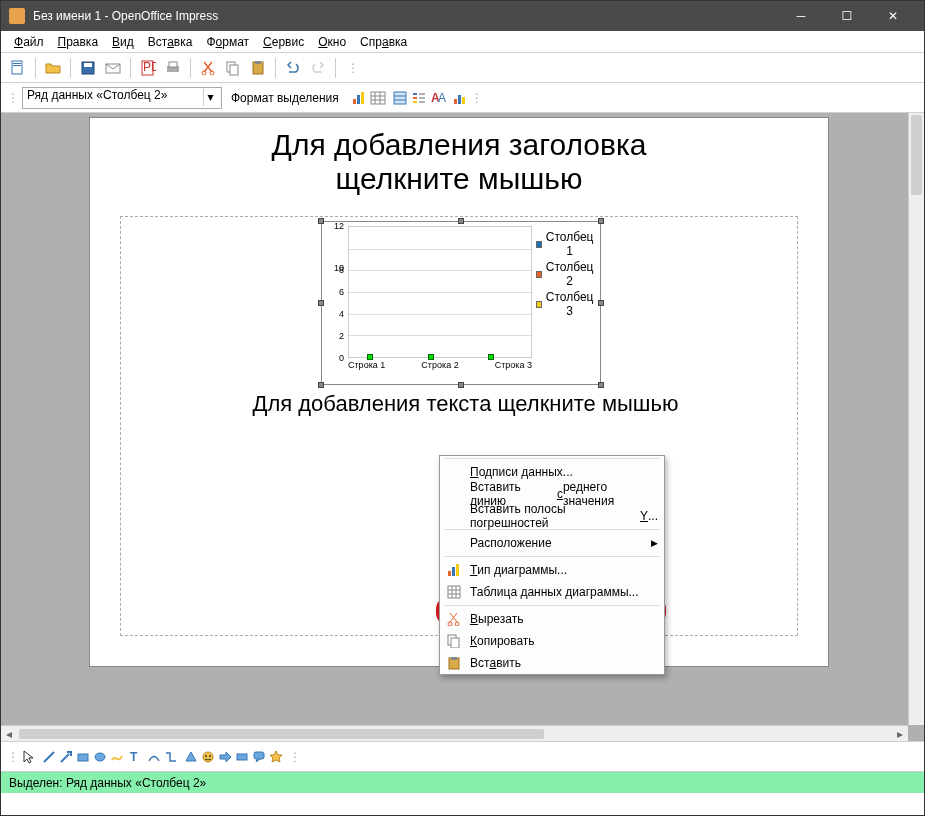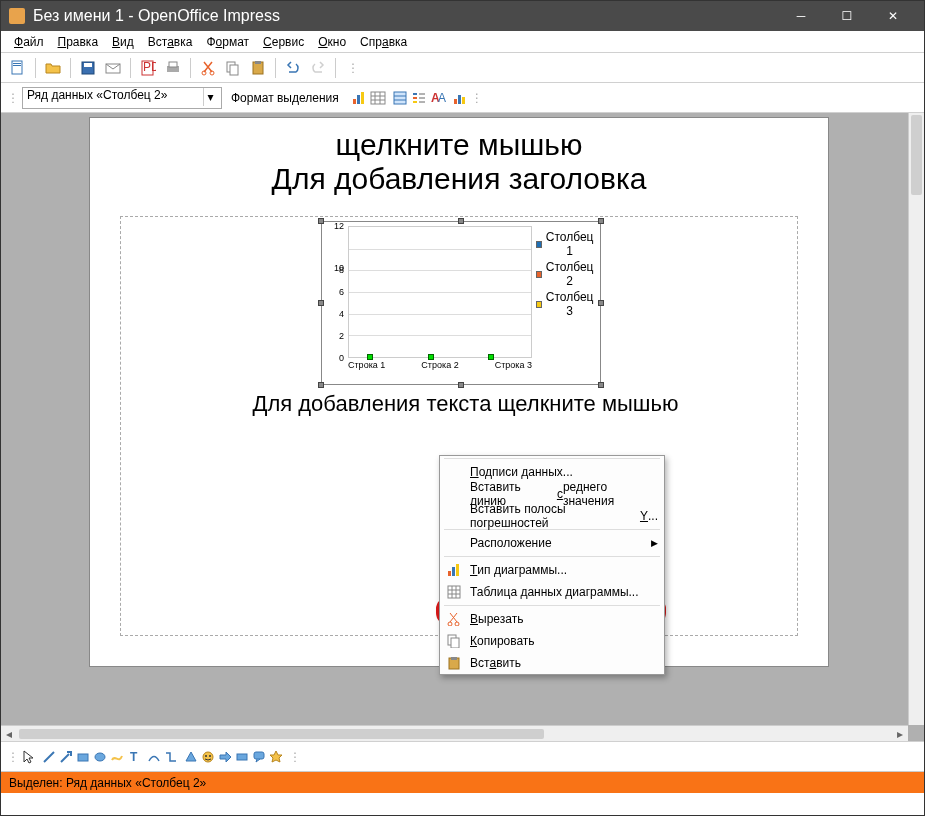--- a/index.html
+++ b/index.html
@@ -1,19 +1,19 @@
 <!DOCTYPE html>
 <html><head>
 <meta charset="utf-8">
 <style>
 *{box-sizing:border-box;margin:0;padding:0;font-family:"Segoe UI",Tahoma,sans-serif;font-size:12px}
 body{background:#fff;width:925px;height:816px;overflow:hidden;border:1px solid #333}
 .titlebar{height:30px;background:#4a4a4a;color:#fff;display:flex;align-items:center;padding:0 8px}
 .titlebar .app-icon{width:16px;height:16px;background:#e8a34c;border-radius:2px;margin-right:8px}
-.titlebar .title{flex:1;font-size:16px}
+.titlebar .title{flex:1;font-size:12px}
 .titlebar .wbtn{width:46px;height:30px;display:flex;align-items:center;justify-content:center;color:#fff}
 .menubar{height:22px;display:flex;align-items:center;padding:2px 6px;background:#fff;border-bottom:1px solid #d0d0d0}
 .menubar span{padding:2px 7px;cursor:default}
 .menubar span u{text-decoration:underline}
 .tb{height:30px;display:flex;align-items:center;padding:2px 6px;gap:3px;background:#fff;border-bottom:1px solid #d0d0d0}
 .tb .sep{width:1px;height:20px;background:#ccc;margin:0 3px}
 .tb .ib{width:22px;height:22px;display:flex;align-items:center;justify-content:center;border:1px solid transparent;border-radius:2px}
 .tb2{height:30px;display:flex;align-items:center;padding:2px 6px;gap:3px;background:#fff;border-bottom:1px solid #d0d0d0}
 .sel-combo{width:200px;height:22px;border:1px solid #aaa;display:flex;align-items:flex-start;padding:0 4px;background:#fff}
 .sel-combo .dd{margin-left:auto;width:14px;height:18px;border-left:1px solid #ccc;display:flex;align-items:center;justify-content:center}
@@ -55,21 +55,21 @@
 .ctx .row .arr{margin-left:auto;font-size:9px}
 .ctx .msep{height:1px;background:#ddd;margin:2px 4px}
 .hl{position:absolute;border:3px solid #d91a1a;border-radius:12px;pointer-events:none}
 .vsb{position:absolute;right:0;top:0;width:16px;bottom:16px;background:#efefef;border-left:1px solid #ccc}
 .vsb .th{position:absolute;left:2px;right:2px;top:2px;height:80px;background:#cfcfcf;border-radius:2px}
 .hsb{position:absolute;left:0;right:16px;bottom:0;height:16px;background:#efefef;border-top:1px solid #ccc;display:flex;align-items:center}
 .hsb .ab{width:16px;height:14px;display:flex;align-items:center;justify-content:center;color:#666}
 .hsb .tr{flex:1;position:relative;height:10px}
 .hsb .th{position:absolute;left:2px;top:0;height:10px;width:60%;background:#cfcfcf;border-radius:2px}
 .bt-tb{height:30px;display:flex;align-items:center;padding:2px 6px;gap:3px;background:#fff;border-top:1px solid #d0d0d0}
-.status{height:22px;border-top:1px solid #ccc;padding:2px 8px;display:flex;align-items:center;font-size:11px;background:#f97316}
+.status{height:22px;border-top:1px solid #ccc;padding:2px 8px;display:flex;align-items:center;font-size:11px;background:#86efac}
 svg{display:block}
 </style>
 </head>
 <body>
 
 <div class="titlebar">
   <div class="app-icon"></div>
   <div class="title">Без имени 1 - OpenOffice Impress</div>
   <div class="wbtn">─</div>
   <div class="wbtn">☐</div>
@@ -220,22 +220,22 @@
         <rect x="10" y="7" width="3" height="7" fill="#f6c913"></rect>
       </svg>
     </div>
   <div class="ib" style="color:#aaa">⋮</div>
 </div>
 
 <div class="work">
   <div class="canvas-wrap">
     <div class="slide">
       <div class="title-ph">
+        <div class="t">Для добавления заголовка</div>
         <div class="t">щелкните мышью</div>
-        <div class="t">Для добавления заголовка</div>
       </div>
       <div class="content-ph">
         <div class="sub">Для добавления текста щелкните мышью</div>
         <div class="chart-box">
           <div class="handles">
             <div class="hd tl"></div>
               <div class="hd tc"></div>
               <div class="hd tr"></div>
             <div class="hd ml"></div>
               <div class="hd mr"></div>

